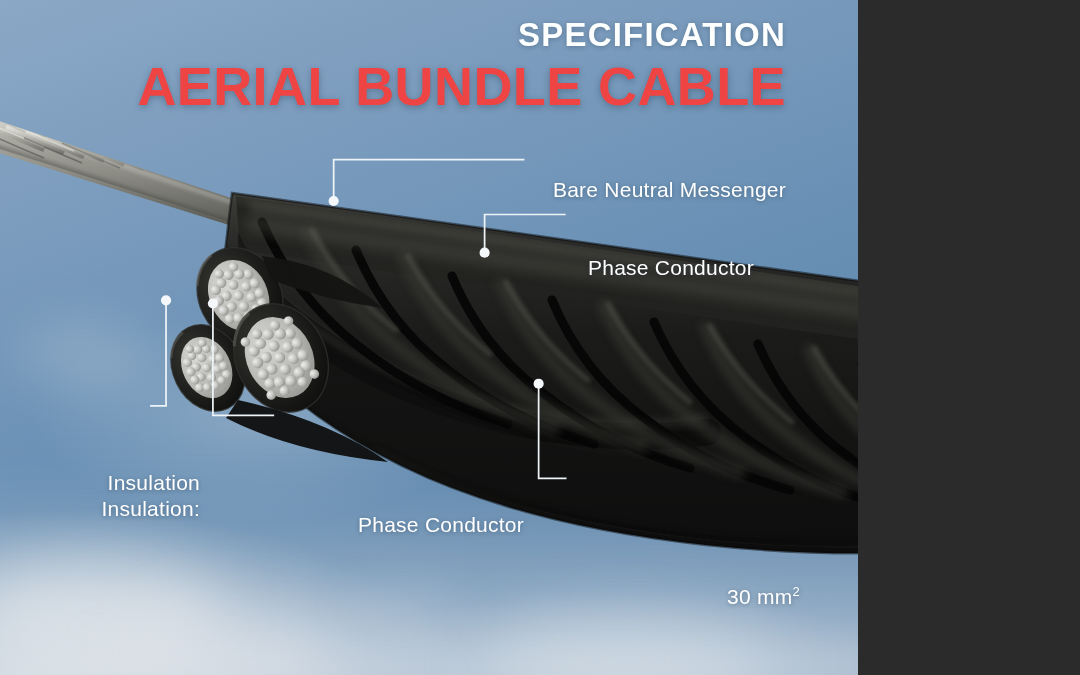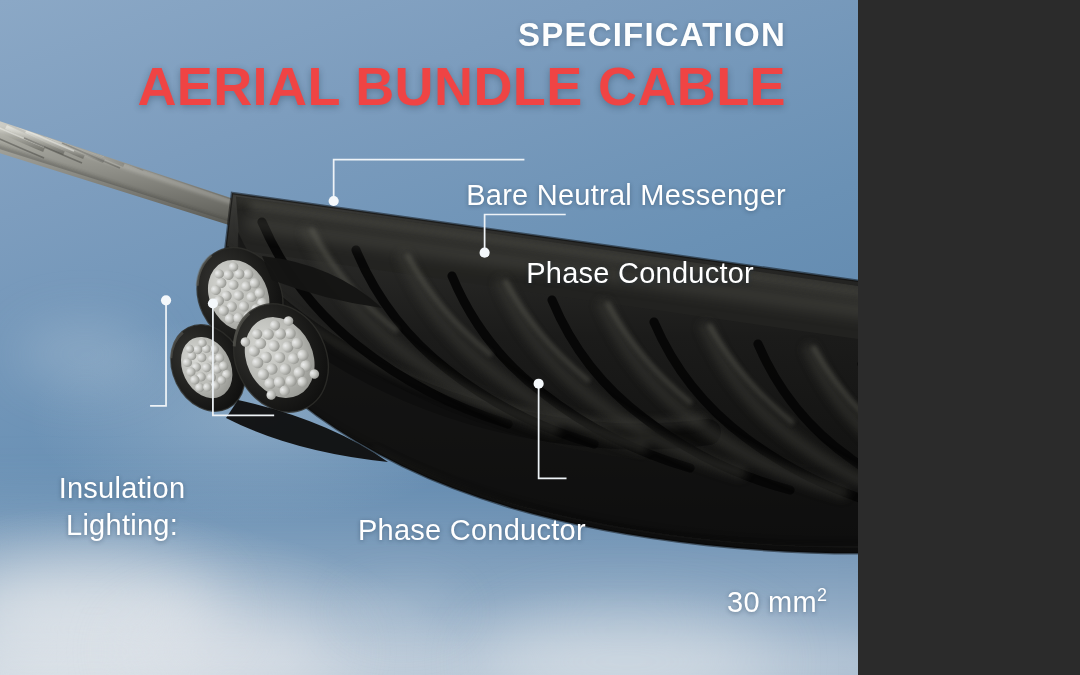--- a/index.html
+++ b/index.html
@@ -38,31 +38,31 @@
     color:#fdfefe;font-size:33px;font-weight:700;letter-spacing:1.2px;
     line-height:1.05;text-shadow:0 1px 5px rgba(20,40,60,.30);
   }
   .main-line{
     color:#ef4444;font-size:54px;font-weight:700;letter-spacing:.4px;
     line-height:1.06;margin-top:5px;white-space:nowrap;
     text-shadow:0 2px 7px rgba(20,40,60,.32);
   }
 
   
-  .callout{position:absolute;color:#ffffff;font-size:29px;font-weight:400;
+  .callout{position:absolute;color:#ffffff;font-size:21px;font-weight:400;
     line-height:1.26;letter-spacing:.25px;white-space:nowrap;z-index:42;
     text-shadow:0 1px 4px rgba(25,45,65,.40);}
   .callout .sup{font-size:.62em;vertical-align:super;line-height:0;}
 
   .co-bare{right:72px;top:177px;}
   .co-phase-right{right:104px;top:255px;}
   .co-phase-mid{left:358px;top:512px;}
   .co-lighting{left:396px;top:592px;}
   .co-size{left:727px;top:584px;white-space:normal;}
-  .co-insul{left:36px;top:470px;width:172px;text-align:center;white-space:normal;}
+  .co-insul{left:28px;top:470px;width:172px;text-align:right;white-space:normal;}
 
   
   .leaders{position:absolute;inset:0;z-index:41;pointer-events:none;}
 </style>
 </head>
 <body>
 
 <div id="stage">
 
   <div class="sky"></div>
@@ -396,16 +396,16 @@
 
   <div class="callout co-phase-mid">Phase Conductor</div>
 
 
   <div class="callout co-size">
     <div><span>30 mm</span><span class="sup">2</span></div>
   </div>
 
   <div class="callout co-insul">
     <div>Insulation</div>
-    <div>Lighting:</div>
+    <div>Insulation:</div>
   </div>
 
 </div>
 
 </body></html>

